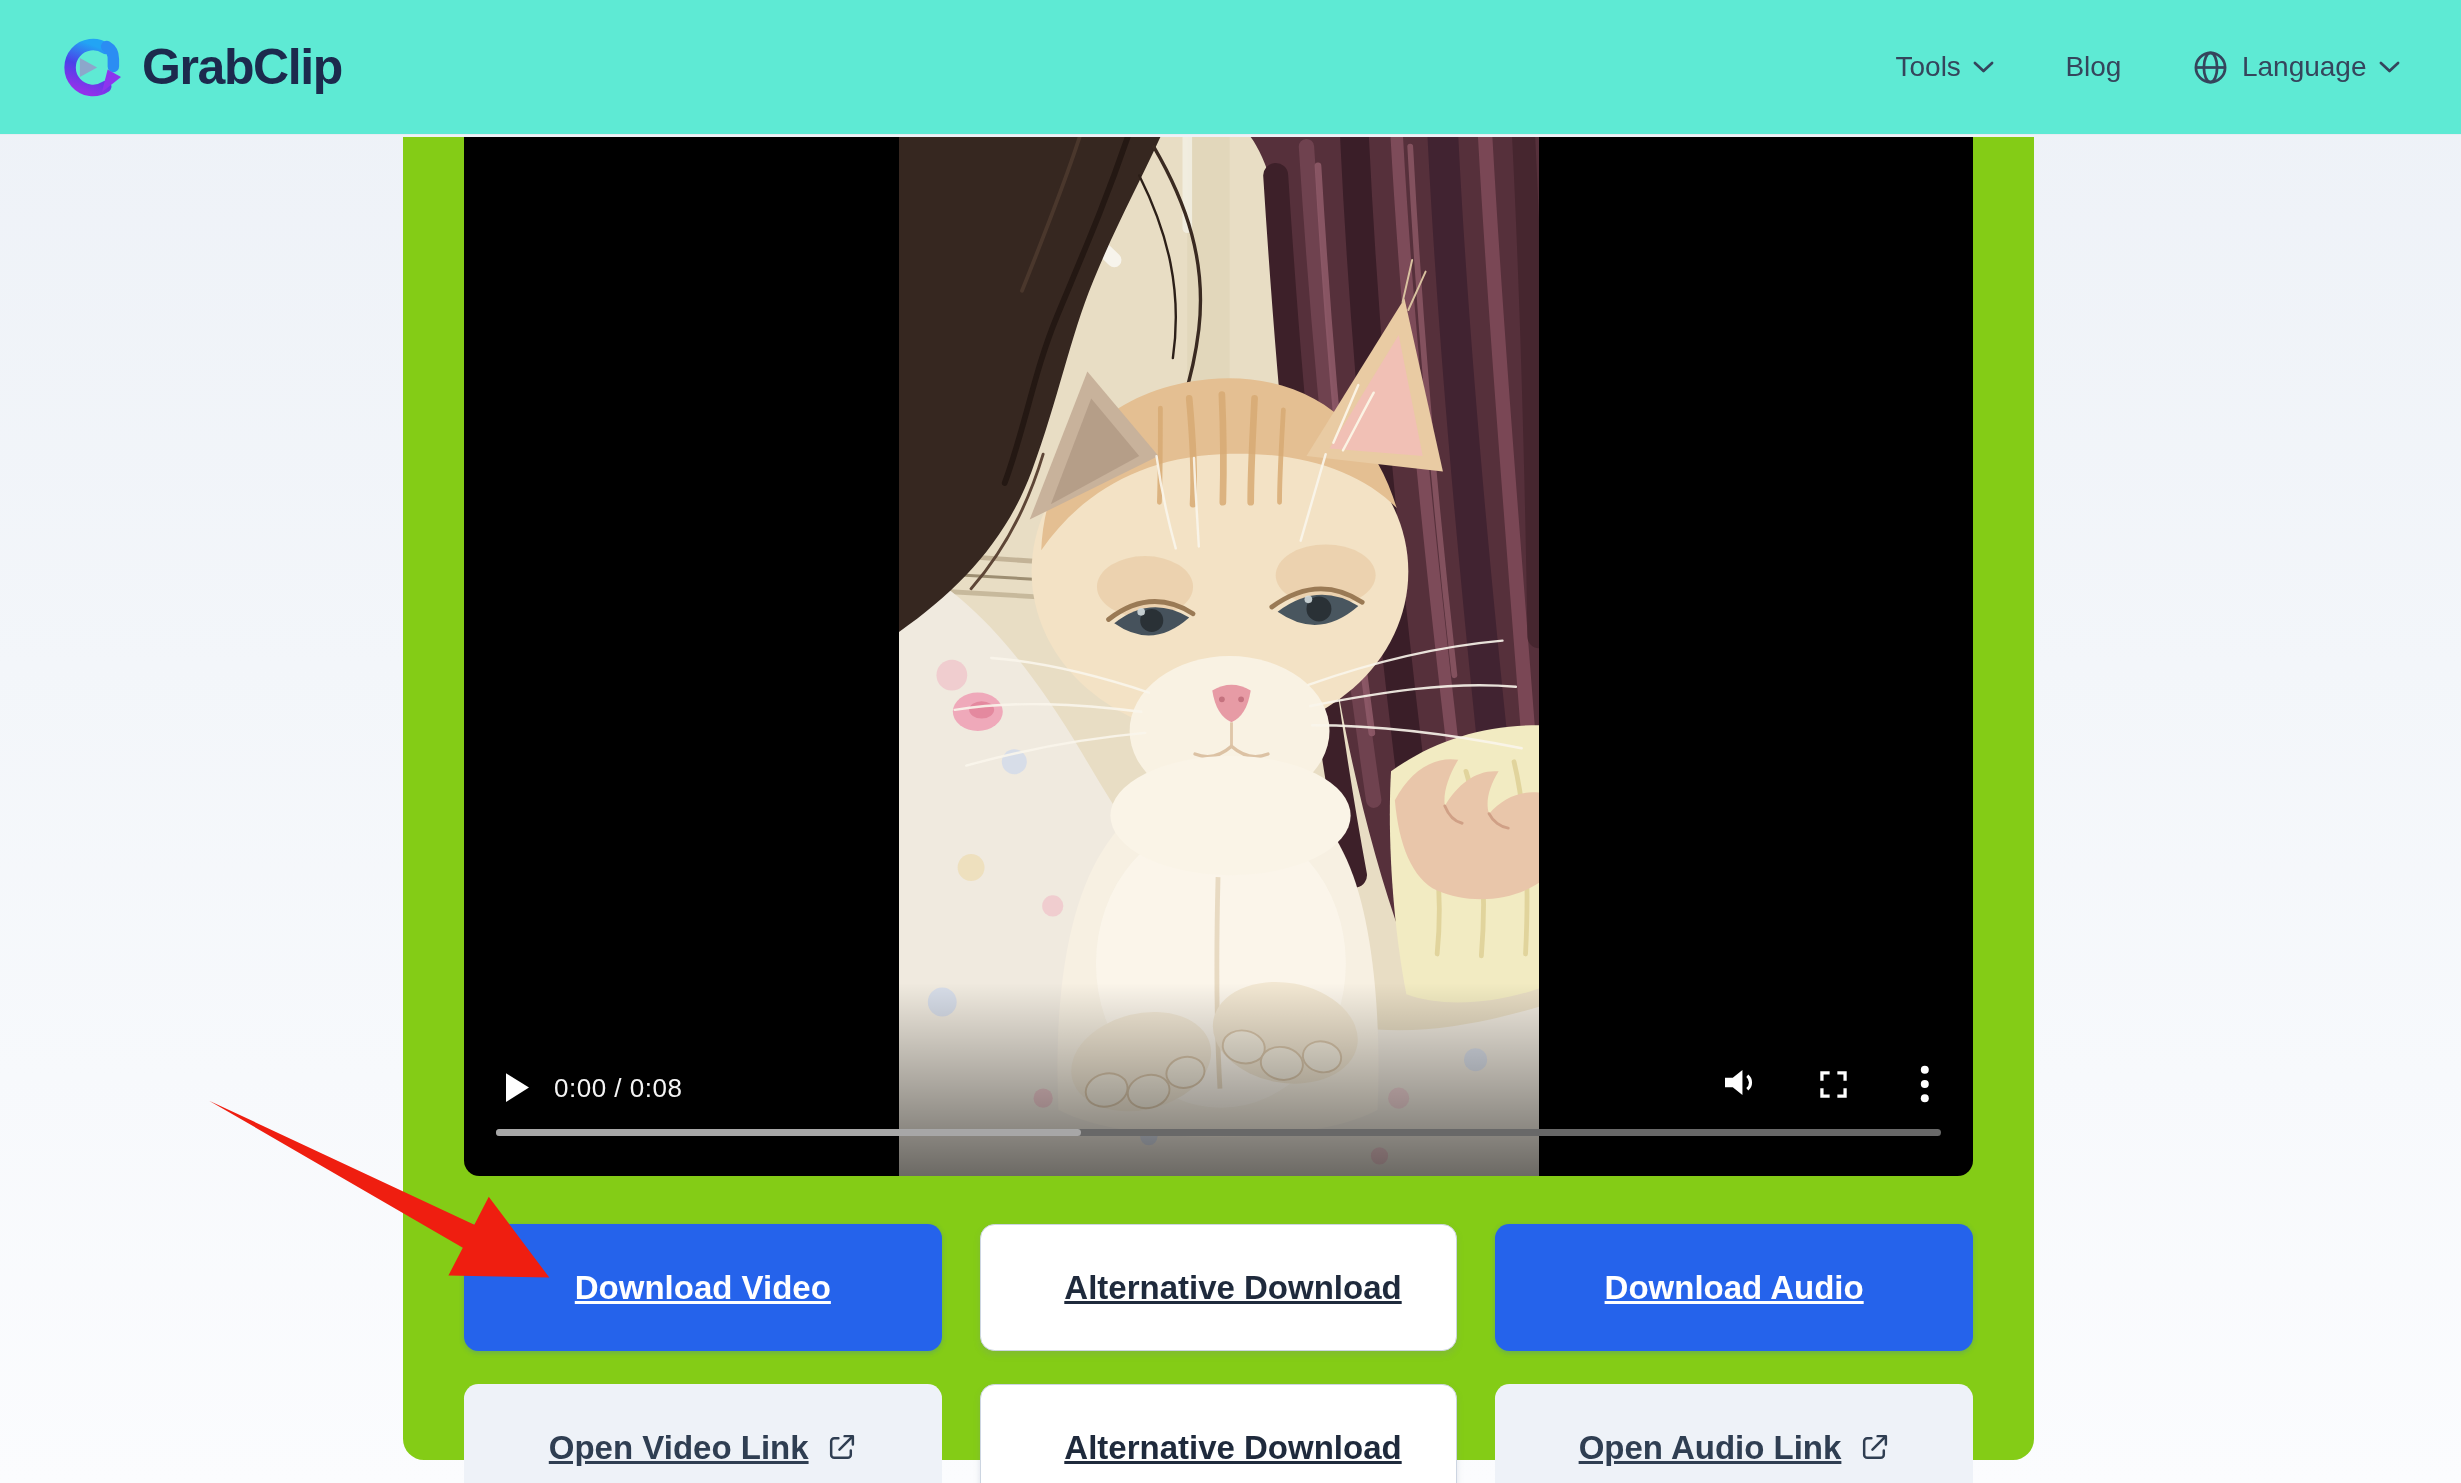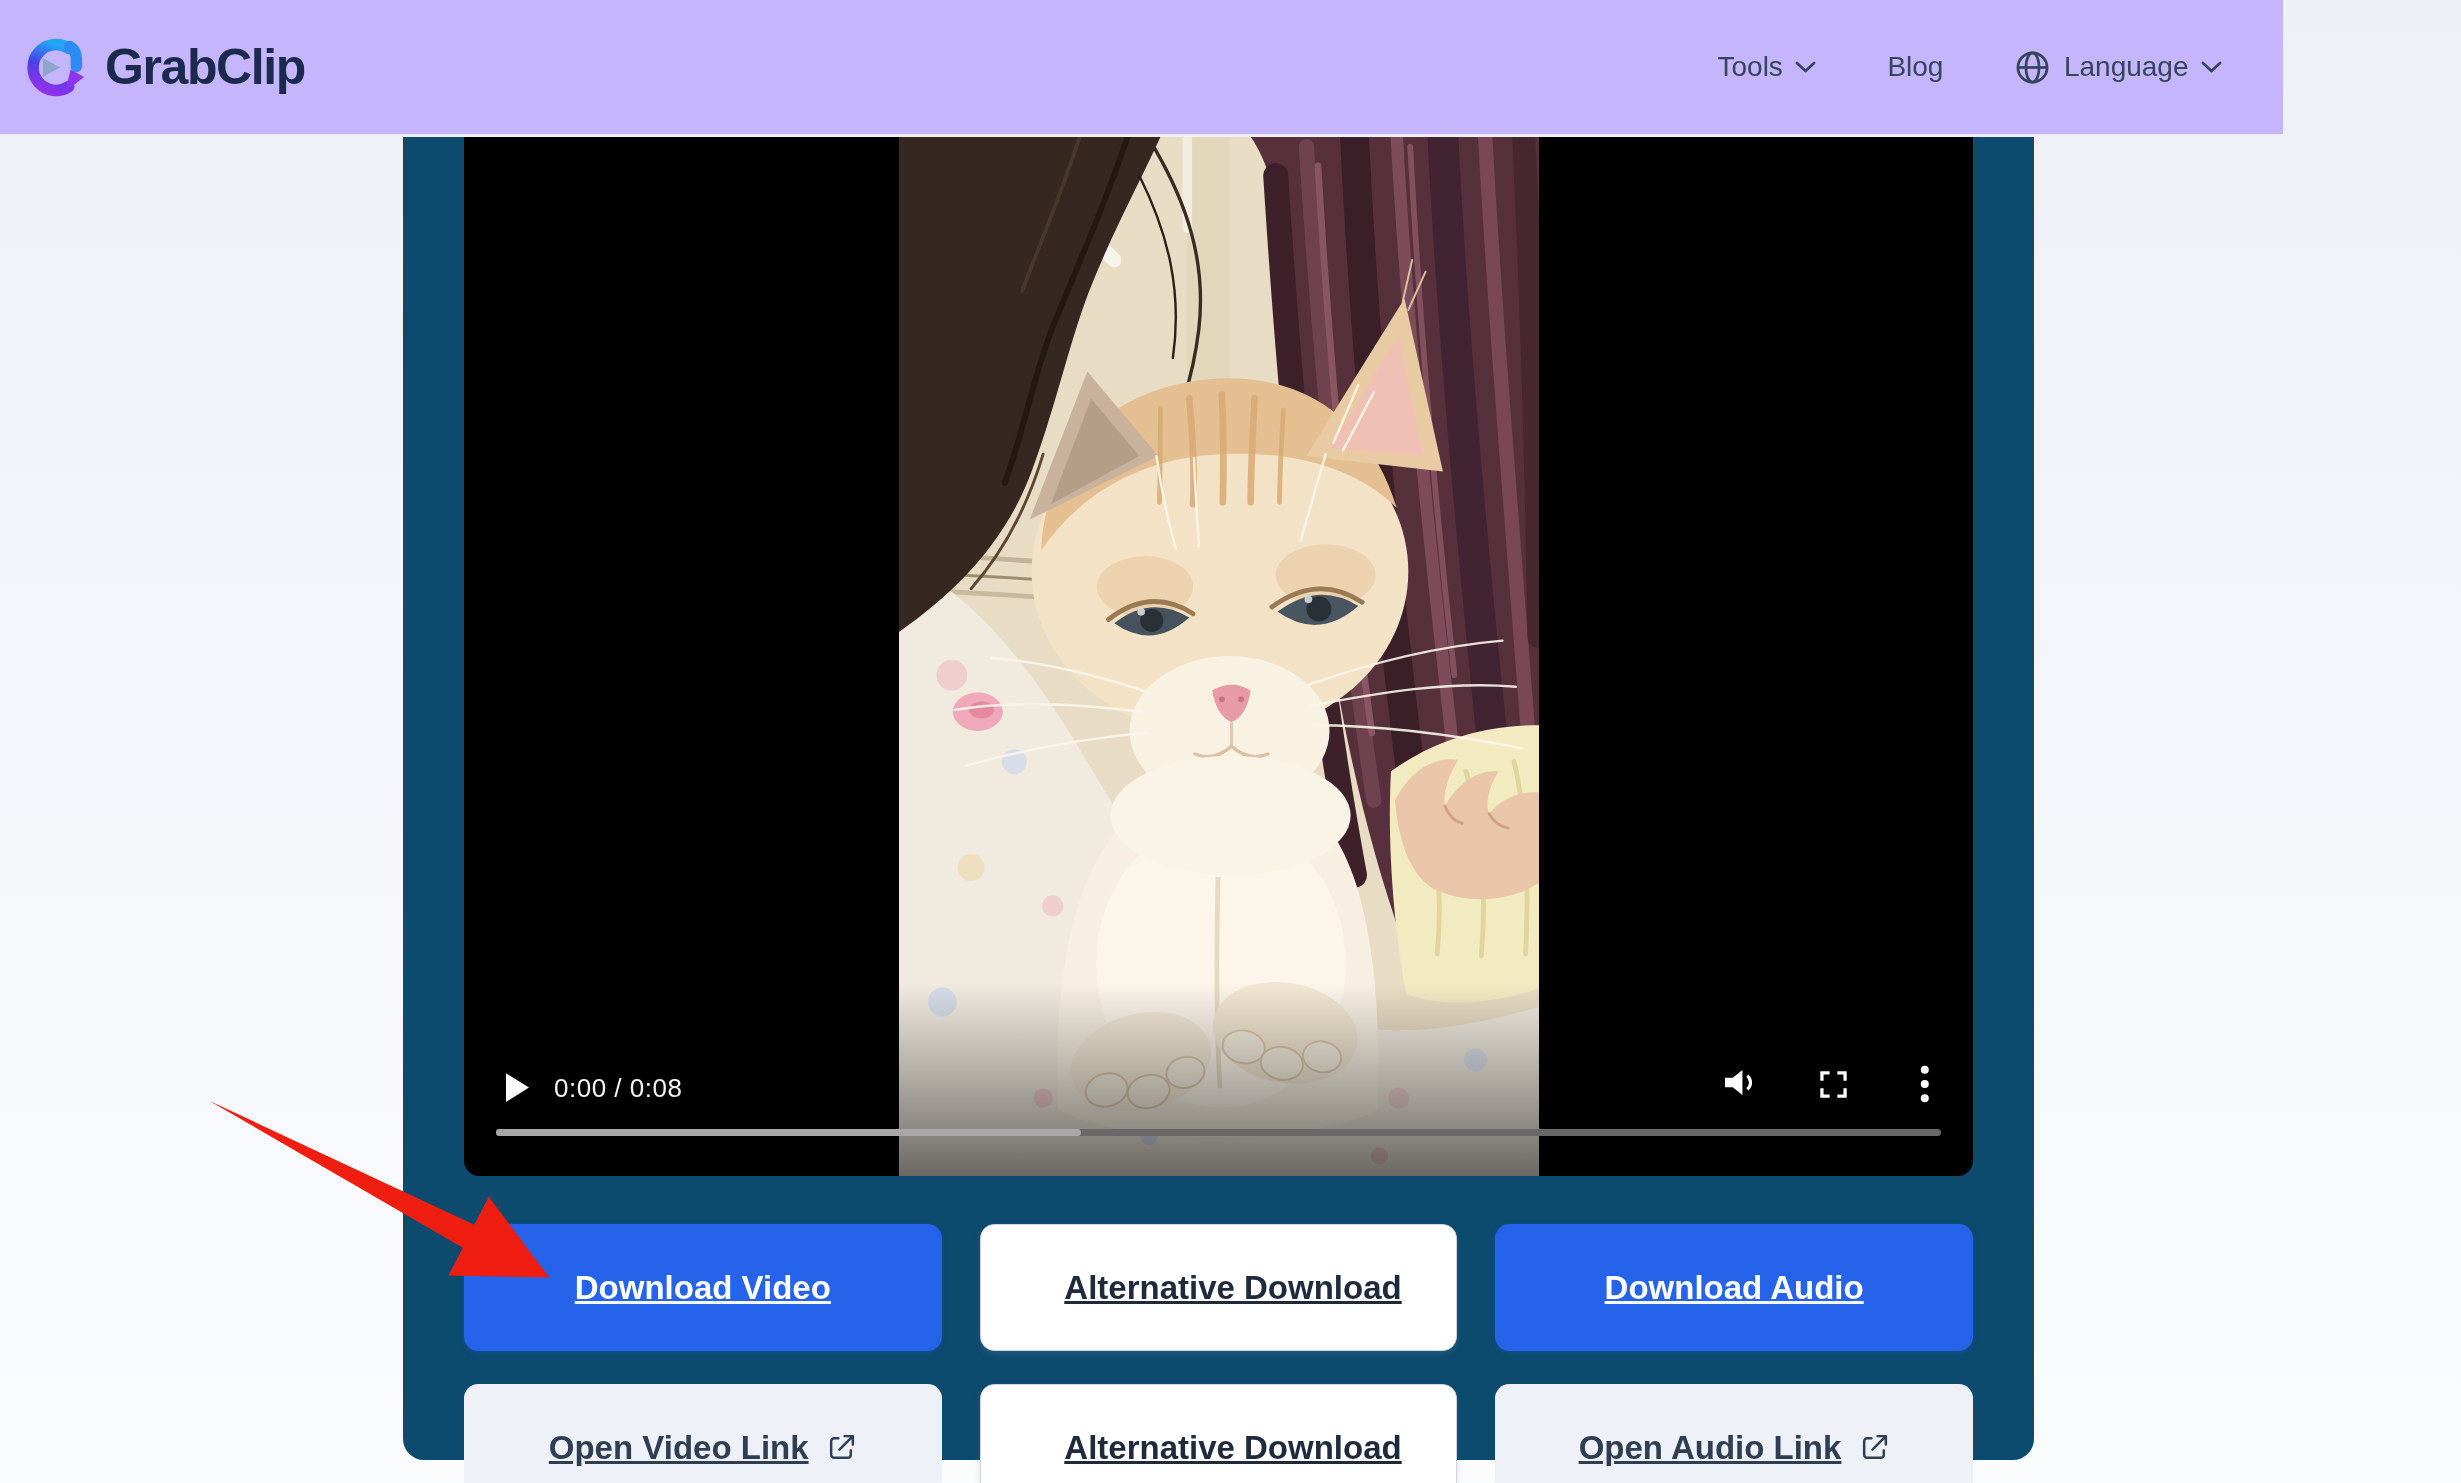--- a/index.html
+++ b/index.html
@@ -5,35 +5,35 @@
   html,body{margin:0;padding:0;}
   body{
     width:2461px;height:1483px;overflow:hidden;
     font-family:"Liberation Sans", sans-serif;
     background:linear-gradient(180deg,#edf1f7 0%,#f3f6fa 45%,#fbfcfe 100%);
   }
   .page{position:relative;width:2461px;height:1483px;}
 
   
   .header{
-    position:absolute;left:0;top:0;width:2283px;height:135px;
-    background:#c4b5fd;border-bottom:1.9px solid #e8ecf2;
+    position:absolute;left:0;top:0;width:2461px;height:135px;
+    background:#5eead4;border-bottom:1.9px solid #e8ecf2;
     display:flex;align-items:center;justify-content:space-between;
-    padding:0 61px 0 19px;box-sizing:border-box;z-index:30;
+    padding:0 61px 0 56px;box-sizing:border-box;z-index:30;
   }
   .brand{display:flex;align-items:center;gap:21px;cursor:pointer;}
   .brand-text{font-size:50px;font-weight:700;color:#1c2a4d;letter-spacing:-1.4px;}
   .nav{display:flex;align-items:center;gap:71px;}
   .nav-item{display:flex;align-items:center;gap:12.5px;font-size:28px;color:#35455c;cursor:pointer;}
   .chev{display:block;}
 
   
   .card{
     position:absolute;left:403px;top:137px;width:1631px;height:1323px;
-    background:#0c4a6e;border-radius:0 0 21px 21px;z-index:5;
+    background:#84cc16;border-radius:0 0 21px 21px;z-index:5;
   }
 
   
   .video-player{
     position:absolute;left:61px;top:0;width:1509px;height:1039px;
     background:#000;border-radius:0 0 15.4px 15.4px;overflow:hidden;cursor:pointer;
   }
   .video-frame{position:absolute;left:435px;top:0;width:640px;height:1039px;display:block;}
   .vp-play{position:absolute;left:42px;top:936px;width:23px;height:29px;}
   .vp-time{

